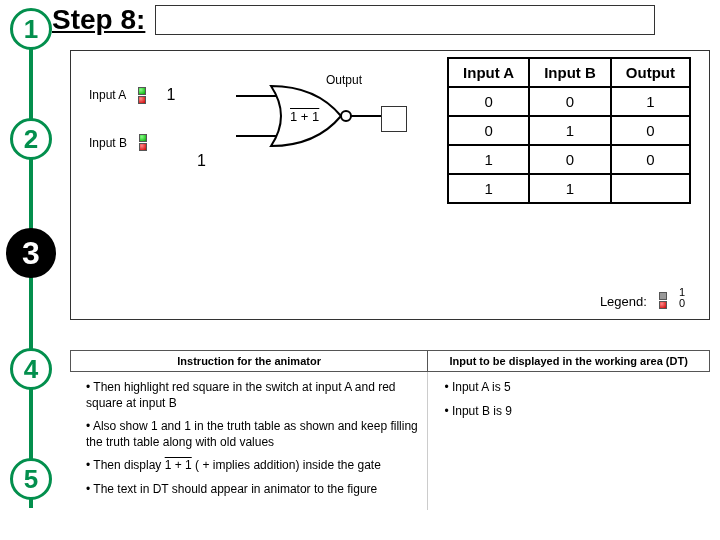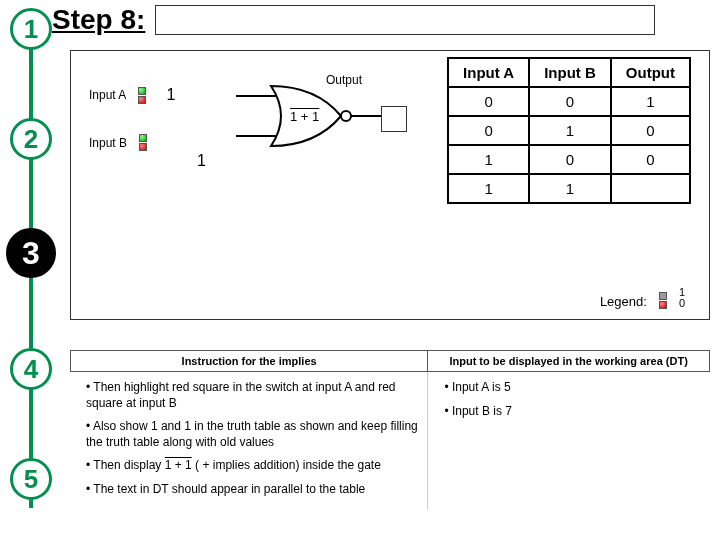--- a/index.html
+++ b/index.html
@@ -143,28 +143,28 @@
     </div>
     <div class="legend-vals">
       <span>1</span>
       <span>0</span>
     </div>
   </div>
 </div>
 
 <div class="lower">
   <div class="lower-header">
-    <div class="lh-left">Instruction for the implies</div>
+    <div class="lh-left">Instruction for the animator</div>
     <div class="lh-right">Input to be displayed in the working area (DT)</div>
   </div>
   <div class="lower-body">
     <div class="lb-left">
       <div class="bullet">Then highlight red square in the switch  at input A and red square at input B</div>
       <div class="bullet">Also show 1 and 1 in the truth table as shown and keep filling the truth table along with old values</div>
       <div class="bullet">Then display <span class="overline">1 + 1</span> ( + implies addition) inside the gate</div>
-      <div class="bullet">The text in DT should appear in parallel to the table</div>
+      <div class="bullet">The text in DT should appear in animator to the figure</div>
     </div>
     <div class="lb-right">
       <div class="bullet">Input A is 5</div>
-      <div class="bullet">Input B is 7</div>
+      <div class="bullet">Input B is 9</div>
     </div>
   </div>
 </div>
 
 </body></html>

